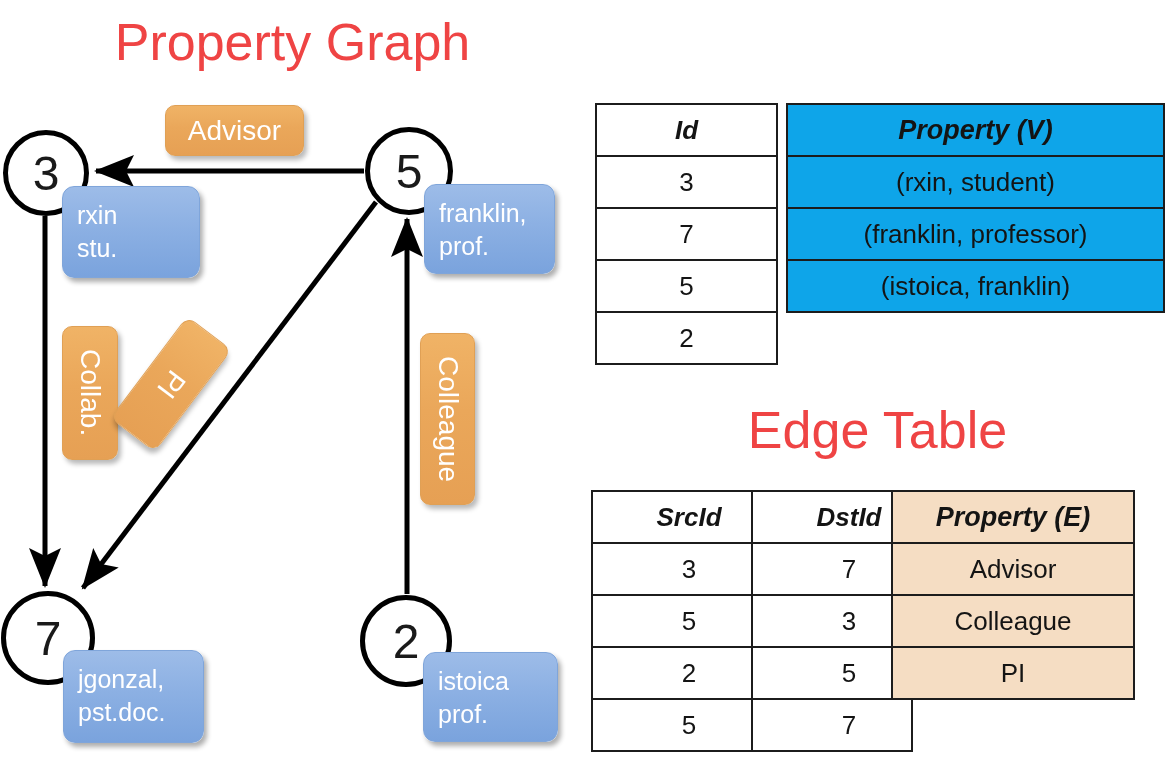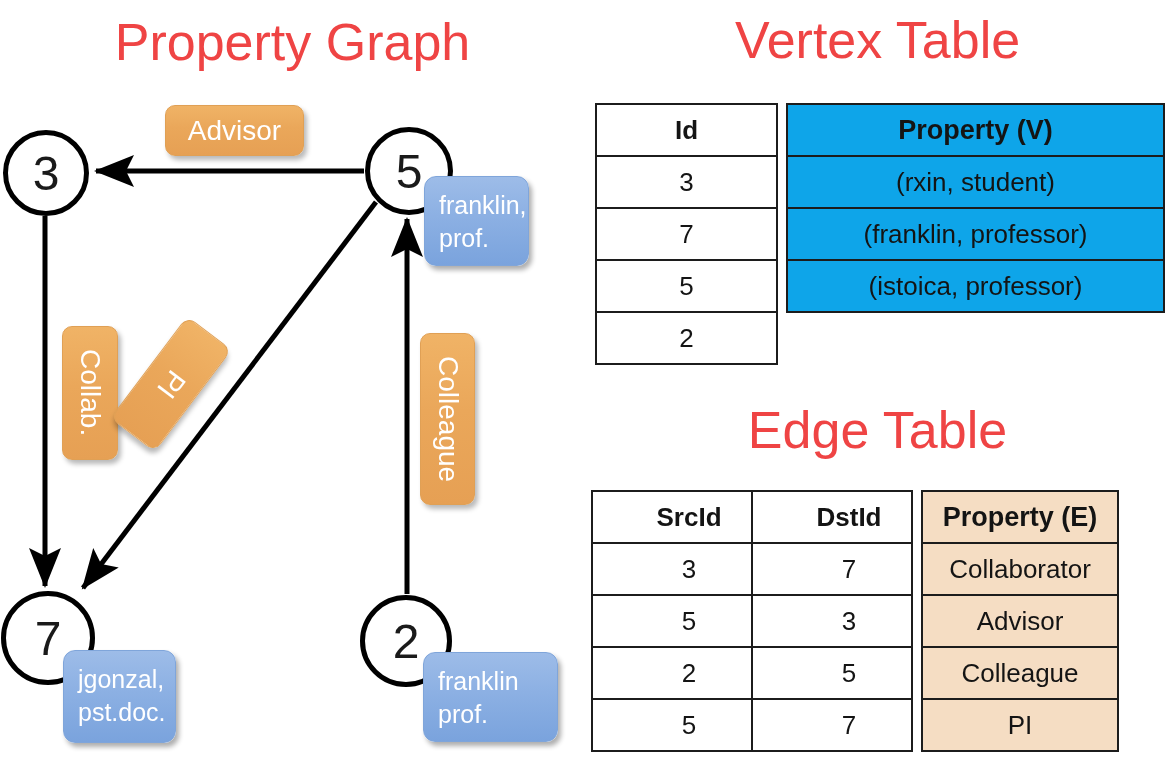--- a/index.html
+++ b/index.html
@@ -44,22 +44,22 @@
     position:absolute;border-radius:12px;
     background:linear-gradient(180deg,#9dbce8 0%,#8cb0e3 45%,#7aa3dd 100%);
     border:1px solid #7fa5da;
     box-shadow:3px 4px 5px rgba(0,0,0,0.32);
     color:#ffffff;
     font-family:"Liberation Sans", sans-serif;
     font-weight:300;font-size:25px;line-height:1.32;
     padding:12px 0 0 14px;box-sizing:border-box;
   }
   #prop-box-3{left:62px;top:186px;width:138px;height:92px;}
-  #prop-box-5{left:424px;top:176px;width:105px;height:90px;}
-  #prop-box-7{left:63px;top:650px;width:113px;height:93px;}
+  #prop-box-5{left:424px;top:184px;width:131px;height:90px;}
+  #prop-box-7{left:63px;top:650px;width:141px;height:93px;}
   #prop-box-2{left:423px;top:652px;width:135px;height:90px;}
   .prop-line{display:block;white-space:nowrap;}
 
   
   .edge-label{
     position:absolute;border-radius:10px;
     background:linear-gradient(180deg,#f0b366 0%,#eaa75a 45%,#e6a054 100%);
     border:1px solid #e0a055;
     box-shadow:3px 4px 5px rgba(0,0,0,0.28);
     color:#ffffff;
@@ -83,47 +83,46 @@
     font-family:"Liberation Sans", sans-serif;
     table-layout:fixed;
   }
   .tbl td,.tbl th{
     border:2px solid #1c1c1c;
     text-align:center;
     font-weight:300;
     color:#141414;
     padding:0;
   }
-  .tbl th{font-weight:bold;}
+  .tbl th{font-weight:bold;font-style:italic;}
 
   
   #vertex-id-table{left:595px;top:103px;width:183px;}
   #vertex-id-table td,#vertex-id-table th{height:50px;font-size:26px;background:#ffffff;}
   #vertex-id-table th{font-size:26px;}
 
   #vertex-prop-table{left:786px;top:103px;width:379px;}
   #vertex-prop-table td,#vertex-prop-table th{height:50px;font-size:26px;background:#0ea5e9;}
   #vertex-prop-table th{font-size:27px;}
 
   
   #edge-src-dst-table{left:591px;top:490px;width:322px;}
   #edge-src-dst-table td,#edge-src-dst-table th{height:50px;font-size:26px;background:#ffffff;padding-left:34px;}
   #edge-src-dst-table th{font-size:26px;}
 
-  #edge-prop-table{left:921px;top:490px;width:198px;}
+  #edge-prop-table{left:891px;top:490px;width:244px;}
   #edge-prop-table td,#edge-prop-table th{height:50px;font-size:26px;background:#f5ddc3;}
   #edge-prop-table th{font-size:27px;}
 </style>
 </head>
 <body>
 
 <div class="stage">
 
   <div class="title" id="title-property-graph">Property Graph</div>
-  <div class="title" id="title-vertex-table">Vertex Table</div>
   <div class="title" id="title-edge-table">Edge Table</div>
 
   <svg id="graph-edges" viewBox="0 0 585 760" xmlns="http://www.w3.org/2000/svg">
     <defs>
       <marker id="arrowhead" markerWidth="9" markerHeight="9" refX="7.6" refY="3.2" orient="auto" markerUnits="strokeWidth">
         <path d="M0,0 L8,3.2 L0,6.4 L1.6,3.2 z" fill="#000000"></path>
       </marker>
     </defs>
 
     <g>
@@ -149,30 +148,34 @@
   <div class="node" id="node-5">
     <span>5</span>
   </div>
   <div class="node" id="node-7">
     <span>7</span>
   </div>
   <div class="node" id="node-2">
     <span>2</span>
   </div>
 
+  <div class="prop-box" id="prop-box-3">
+    <span class="prop-line">rxin</span>
+    <span class="prop-line">stu.</span>
+  </div>
   <div class="prop-box" id="prop-box-5">
     <span class="prop-line">franklin,</span>
     <span class="prop-line">prof.</span>
   </div>
   <div class="prop-box" id="prop-box-7">
     <span class="prop-line">jgonzal,</span>
     <span class="prop-line">pst.doc.</span>
   </div>
   <div class="prop-box" id="prop-box-2">
-    <span class="prop-line">franklin</span>
+    <span class="prop-line">istoica</span>
     <span class="prop-line">prof.</span>
   </div>
 
   <div class="edge-label" id="edge-label-advisor">
     <span>Advisor</span>
   </div>
   <div class="edge-label" id="edge-label-collab">
     <span class="vert-text">Collab.</span>
   </div>
   <div class="edge-label" id="edge-label-pi">
@@ -211,21 +214,21 @@
       </tr>
     </thead>
     <tbody>
       <tr>
         <td>(rxin, student)</td>
       </tr>
       <tr>
         <td>(franklin, professor)</td>
       </tr>
       <tr>
-        <td>(istoica, professor)</td>
+        <td>(istoica, franklin)</td>
       </tr>
     </tbody>
   </table>
 
   <table class="tbl" id="edge-src-dst-table">
     <thead>
       <tr>
         <th>SrcId</th>
         <th>DstId</th>
       </tr>
@@ -251,23 +254,20 @@
   </table>
 
   <table class="tbl" id="edge-prop-table">
     <thead>
       <tr>
         <th>Property (E)</th>
       </tr>
     </thead>
     <tbody>
       <tr>
-        <td>Collaborator</td>
-      </tr>
-      <tr>
         <td>Advisor</td>
       </tr>
       <tr>
         <td>Colleague</td>
       </tr>
       <tr>
         <td>PI</td>
       </tr>
     </tbody>
   </table>

